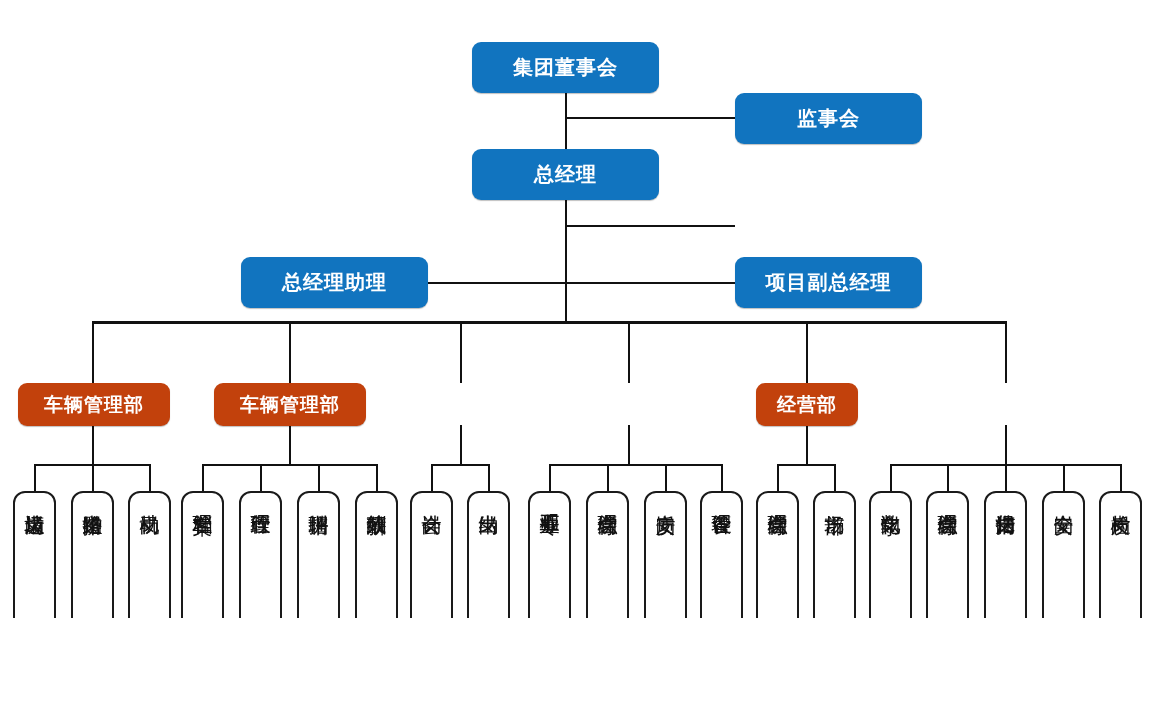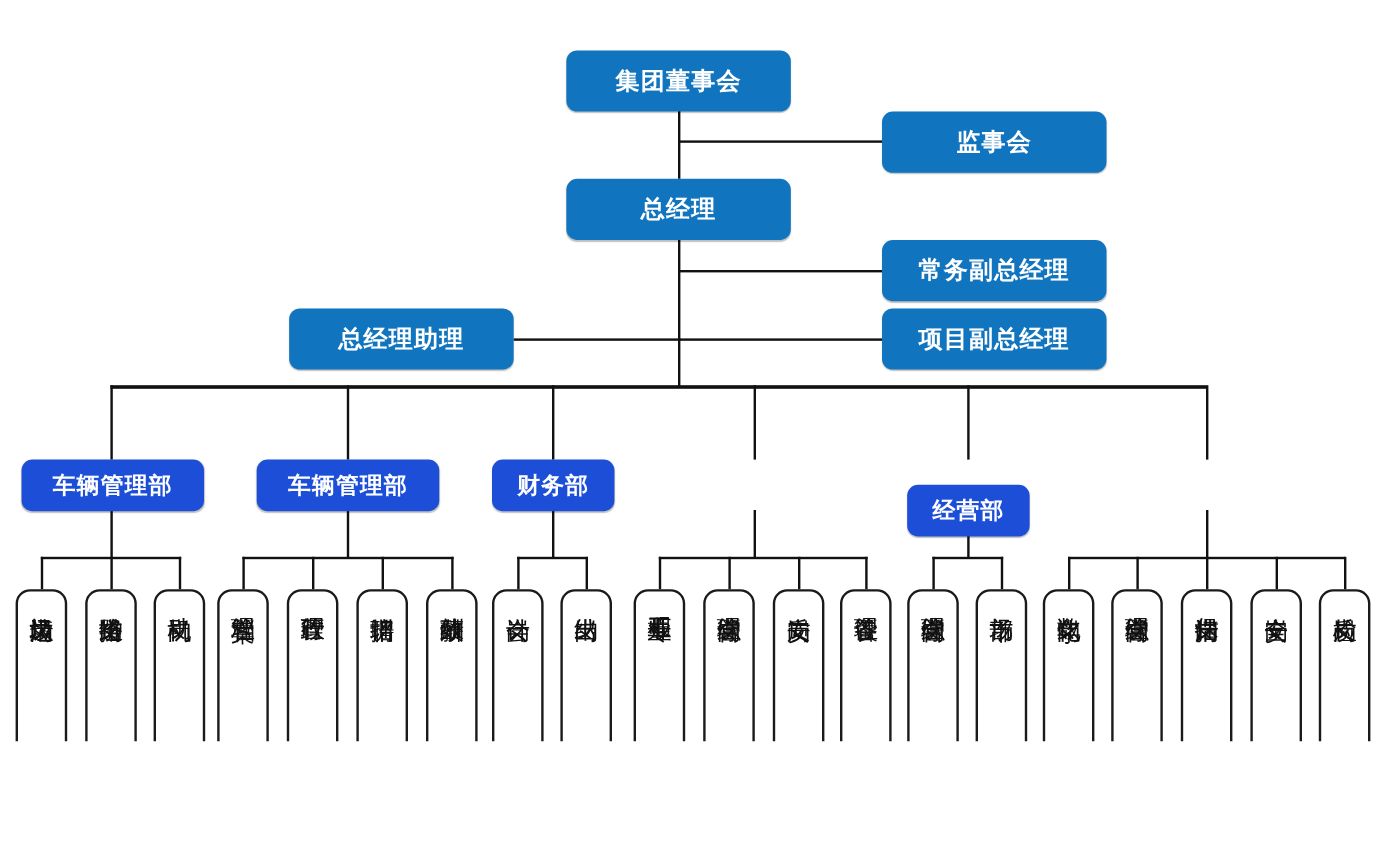--- a/index.html
+++ b/index.html
@@ -30,21 +30,21 @@
     letter-spacing: 1px;
     z-index: 5;
   }
   .node.blue {
     background: #1174bf;
     border-radius: 9px;
     font-size: 20px;
     box-shadow: 0 1px 1px rgba(0,0,0,0.25);
   }
   .node.orange {
-    background: #1d4ed8;
+    background: #c2410c;
     border-radius: 9px;
     font-size: 19px;
     box-shadow: 0 1px 1px rgba(0,0,0,0.25);
   }
   .node.leaf {
     background: #ffffff;
     border: 2px solid #1a1a1a;
     border-radius: 12px;
     color: #111111;
     font-weight: 400;
@@ -135,46 +135,40 @@
   </div>
 
   <div class="node blue" style="left:735px; top:93px; width:187px; height:51px;align-items:center;">
     <span>监事会</span>
   </div>
 
   <div class="node blue" style="left:472px; top:149px; width:187px; height:51px;">
     <span>总经理</span>
   </div>
 
-  <div class="node blue" style="left:735px; top:200px; width:187px; height:51px;">
-    <span>常务副总经理</span>
-  </div>
 
   <div class="node blue" style="left:735px; top:257px; width:187px; height:51px;">
     <span>项目副总经理</span>
   </div>
 
   <div class="node blue" style="left:241px; top:257px; width:187px; height:51px;">
     <span>总经理助理</span>
   </div>
 
   <div class="node orange" style="left:18px; top:383px; width:152px; height:43px;">
     <span>车辆管理部</span>
   </div>
 
   <div class="node orange" style="left:214px; top:383px; width:152px; height:43px;">
     <span>车辆管理部</span>
   </div>
 
-  <div class="node orange" style="left:410px; top:383px; width:102px; height:43px;">
-    <span>财务部</span>
-  </div>
-
-
-  <div class="node orange" style="left:756px; top:404px; width:102px; height:43px;">
+
+
+  <div class="node orange" style="left:756px; top:383px; width:102px; height:43px;">
     <span>经营部</span>
   </div>
 
 
   <div class="node leaf" style="left:13px; top:491px; width:43px; height:180px;">
     <span>垃圾清运岗</span>
   </div>
   <div class="node leaf" style="left:71px; top:491px; width:43px; height:180px;">
     <span>道路维护岗</span>
   </div>

